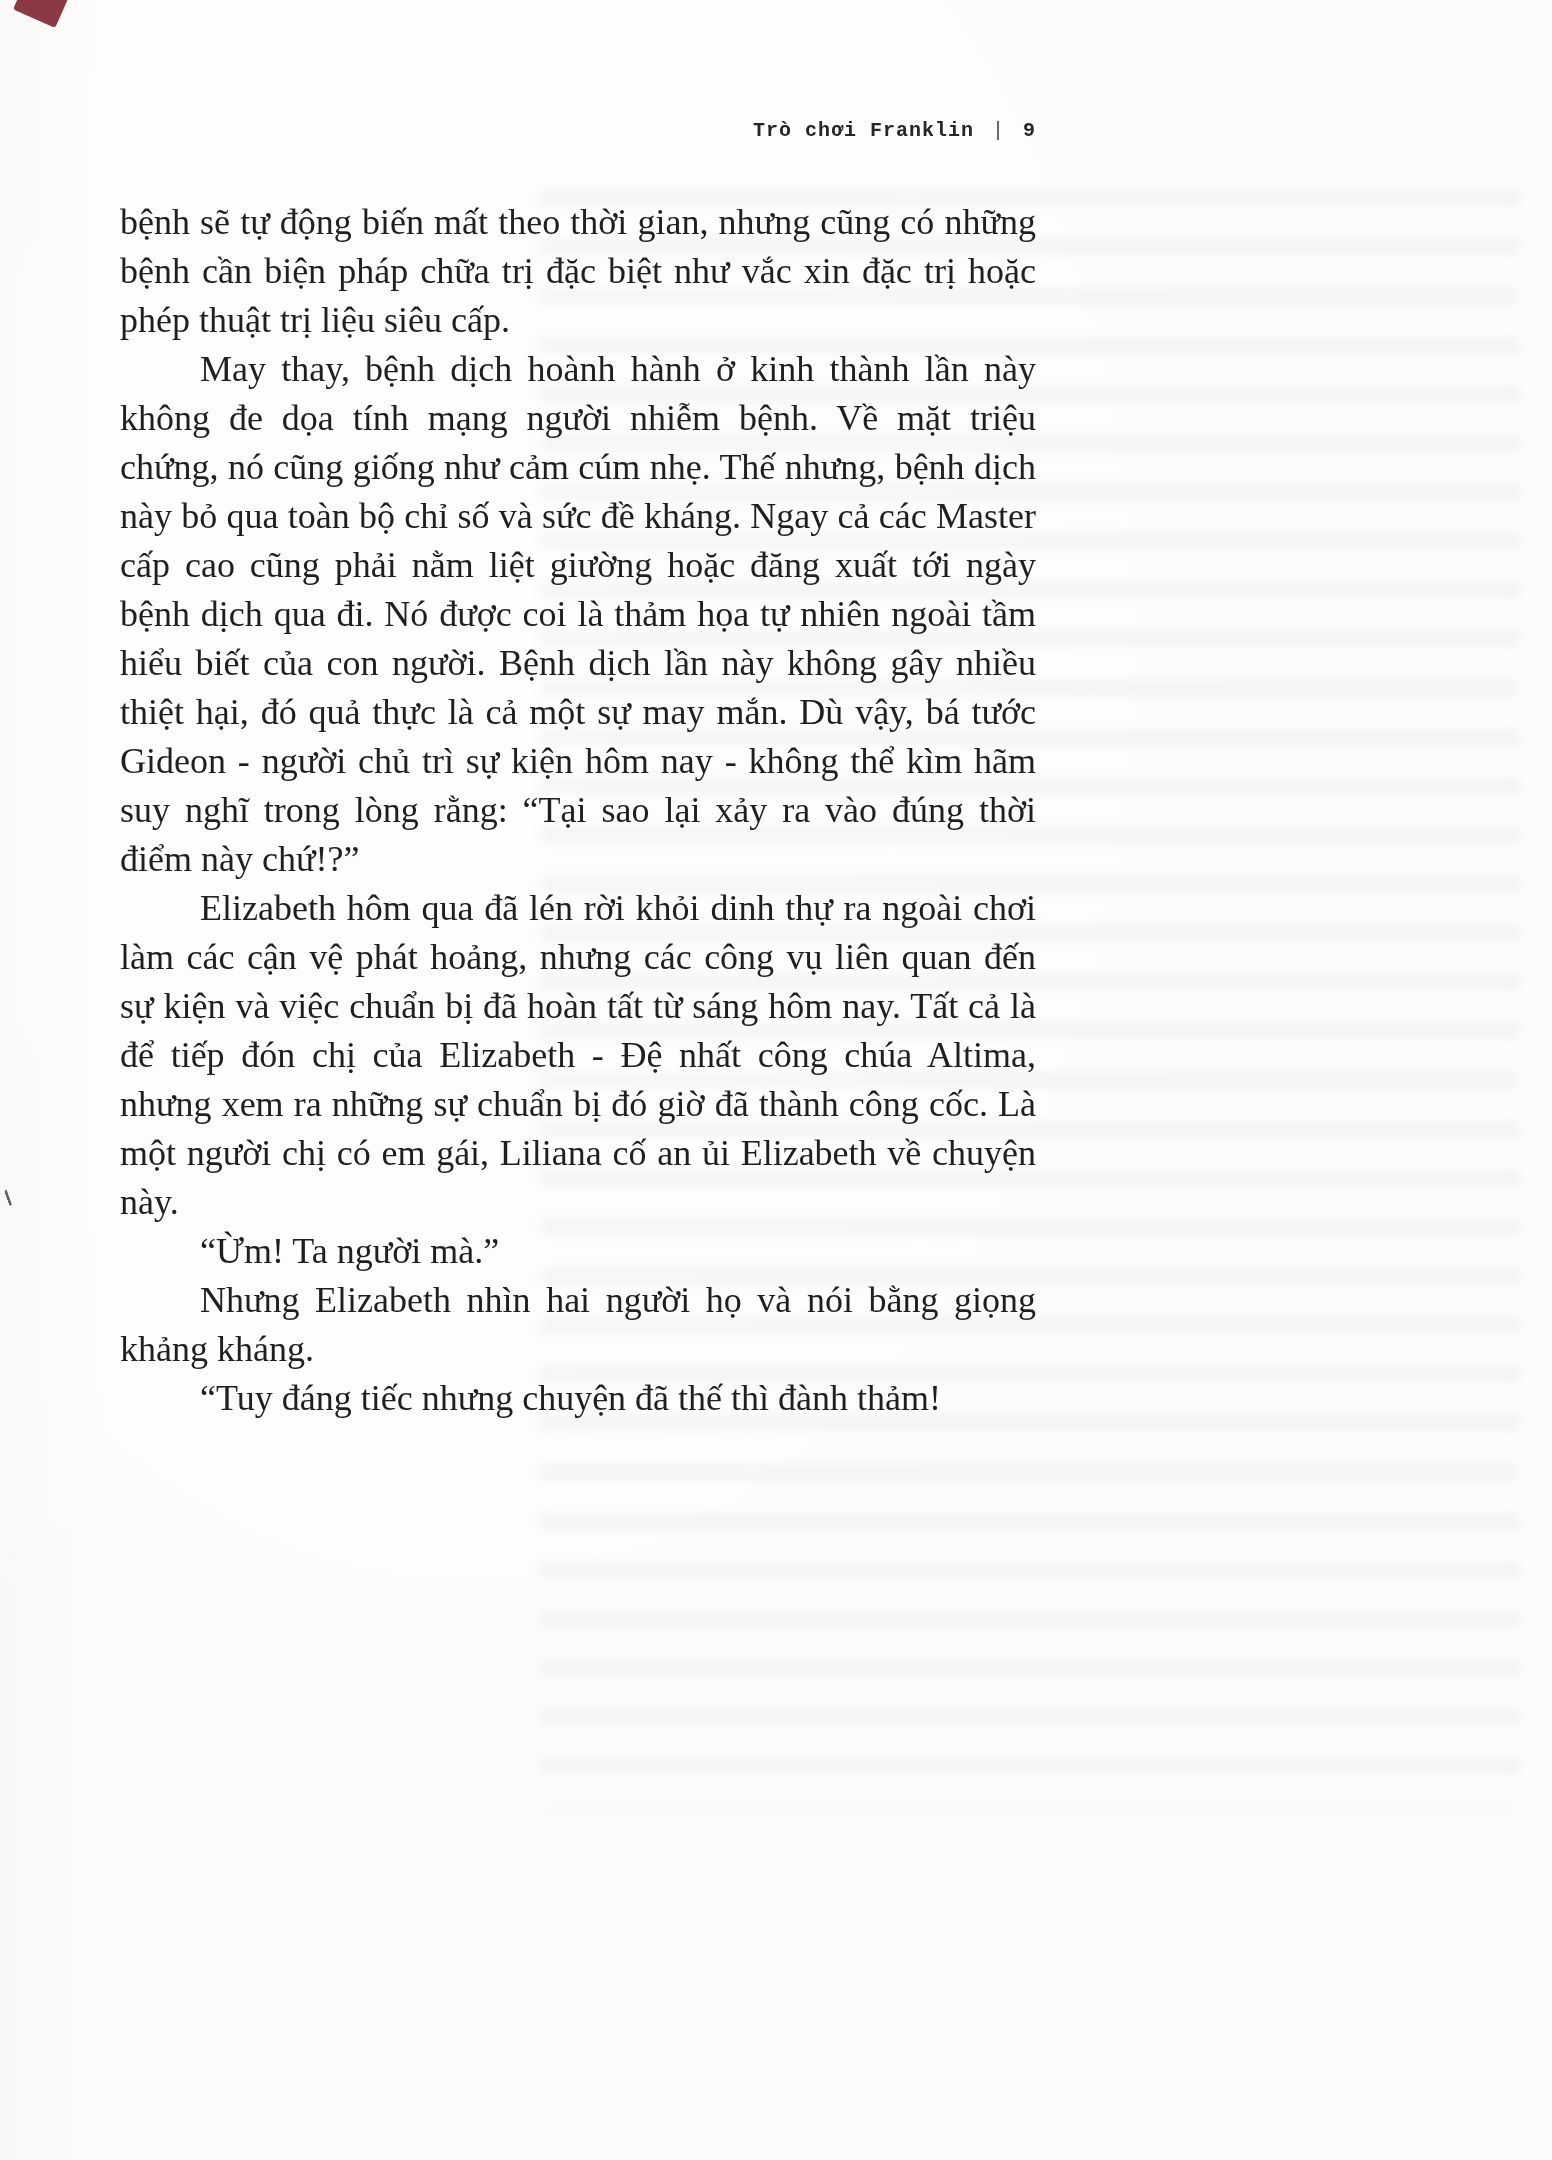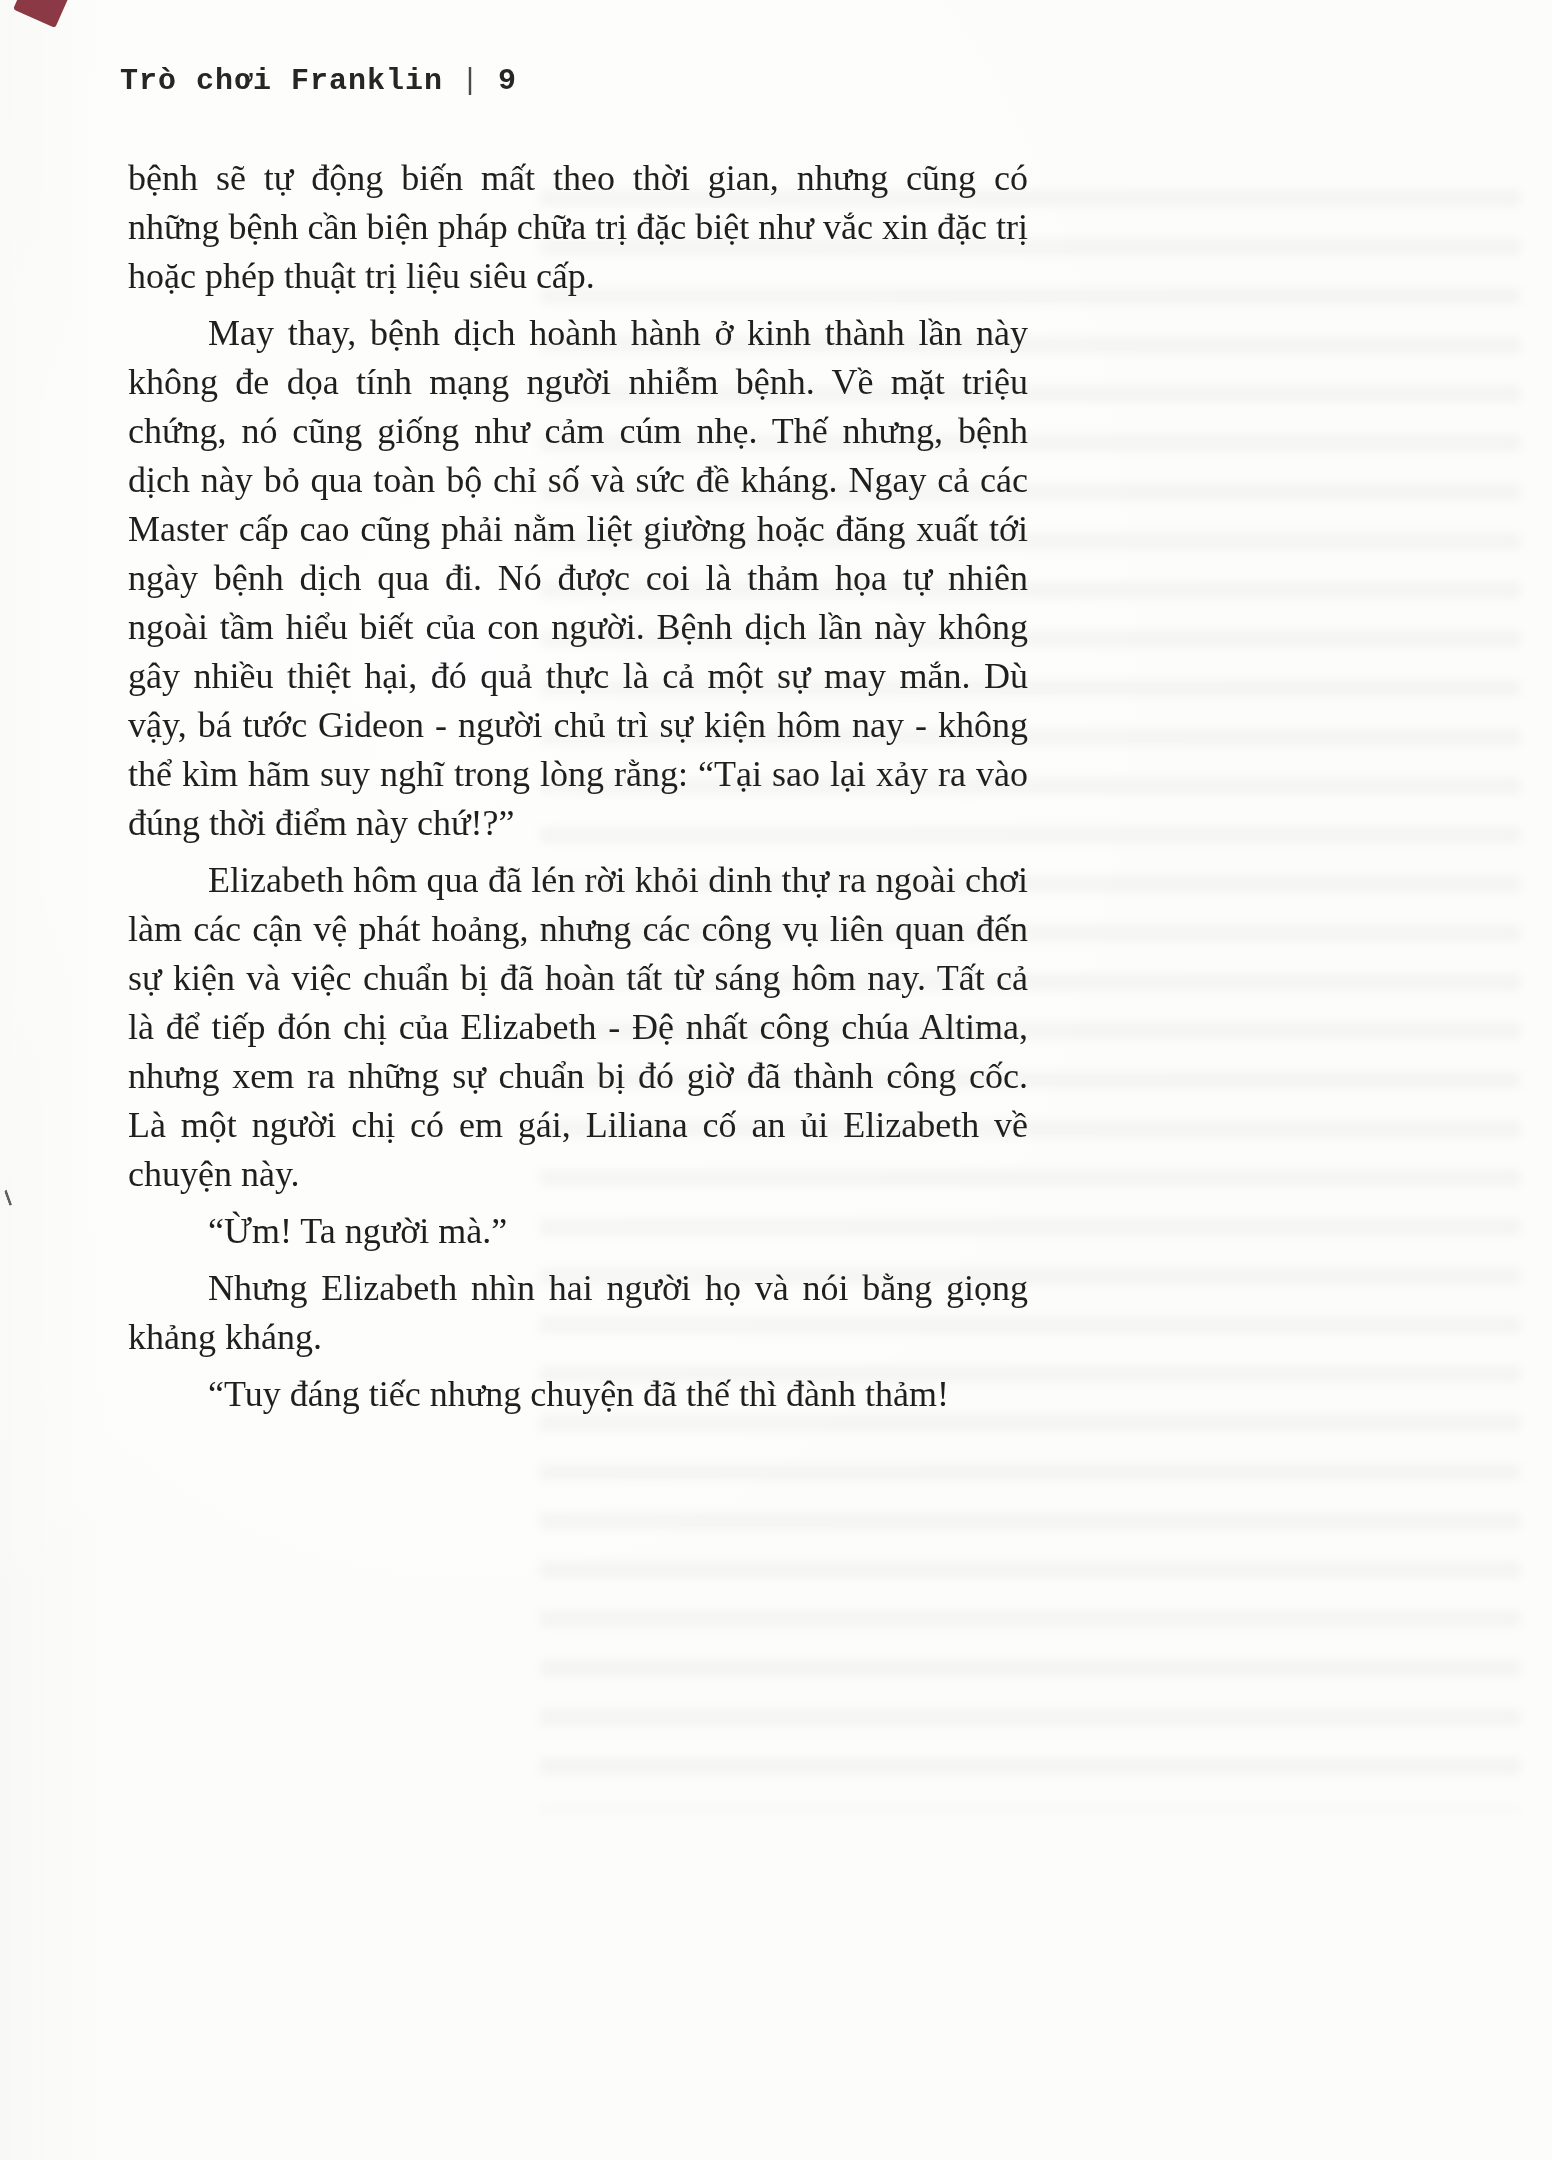--- a/index.html
+++ b/index.html
@@ -61,44 +61,45 @@
     transform:rotate(-32deg) skewX(-12deg);
     border-radius:2px;
     opacity:.8;
   }
   .content{
     position:relative;
     margin-left:120px;
     width:916px;
   }
   .header{
-    padding-top:64px;
+    padding-top:119px;
+    text-align:right;
     font-family:"Liberation Mono", monospace;
     font-weight:bold;
-    font-size:30px;
+    font-size:20px;
     letter-spacing:1px;
     color:var(--header-ink);
     white-space:nowrap;
   }
   .header .sep{
     display:inline-block;
     padding:0 18px;
     font-weight:normal;
     color:#4a4a4a;
   }
   .body-text{
     margin-top:56px;
     font-size:36px;
     line-height:49px;
     color:var(--ink);
     text-align:justify;
     text-justify:inter-word;
   }
   .body-text p{
-    margin:8px;
+    margin:0;
   }
   .body-text p.indent{
     text-indent:80px;
   }
 </style>
 </head>
 <body>
 
 <div class="page">
   <div class="bleed"></div>

